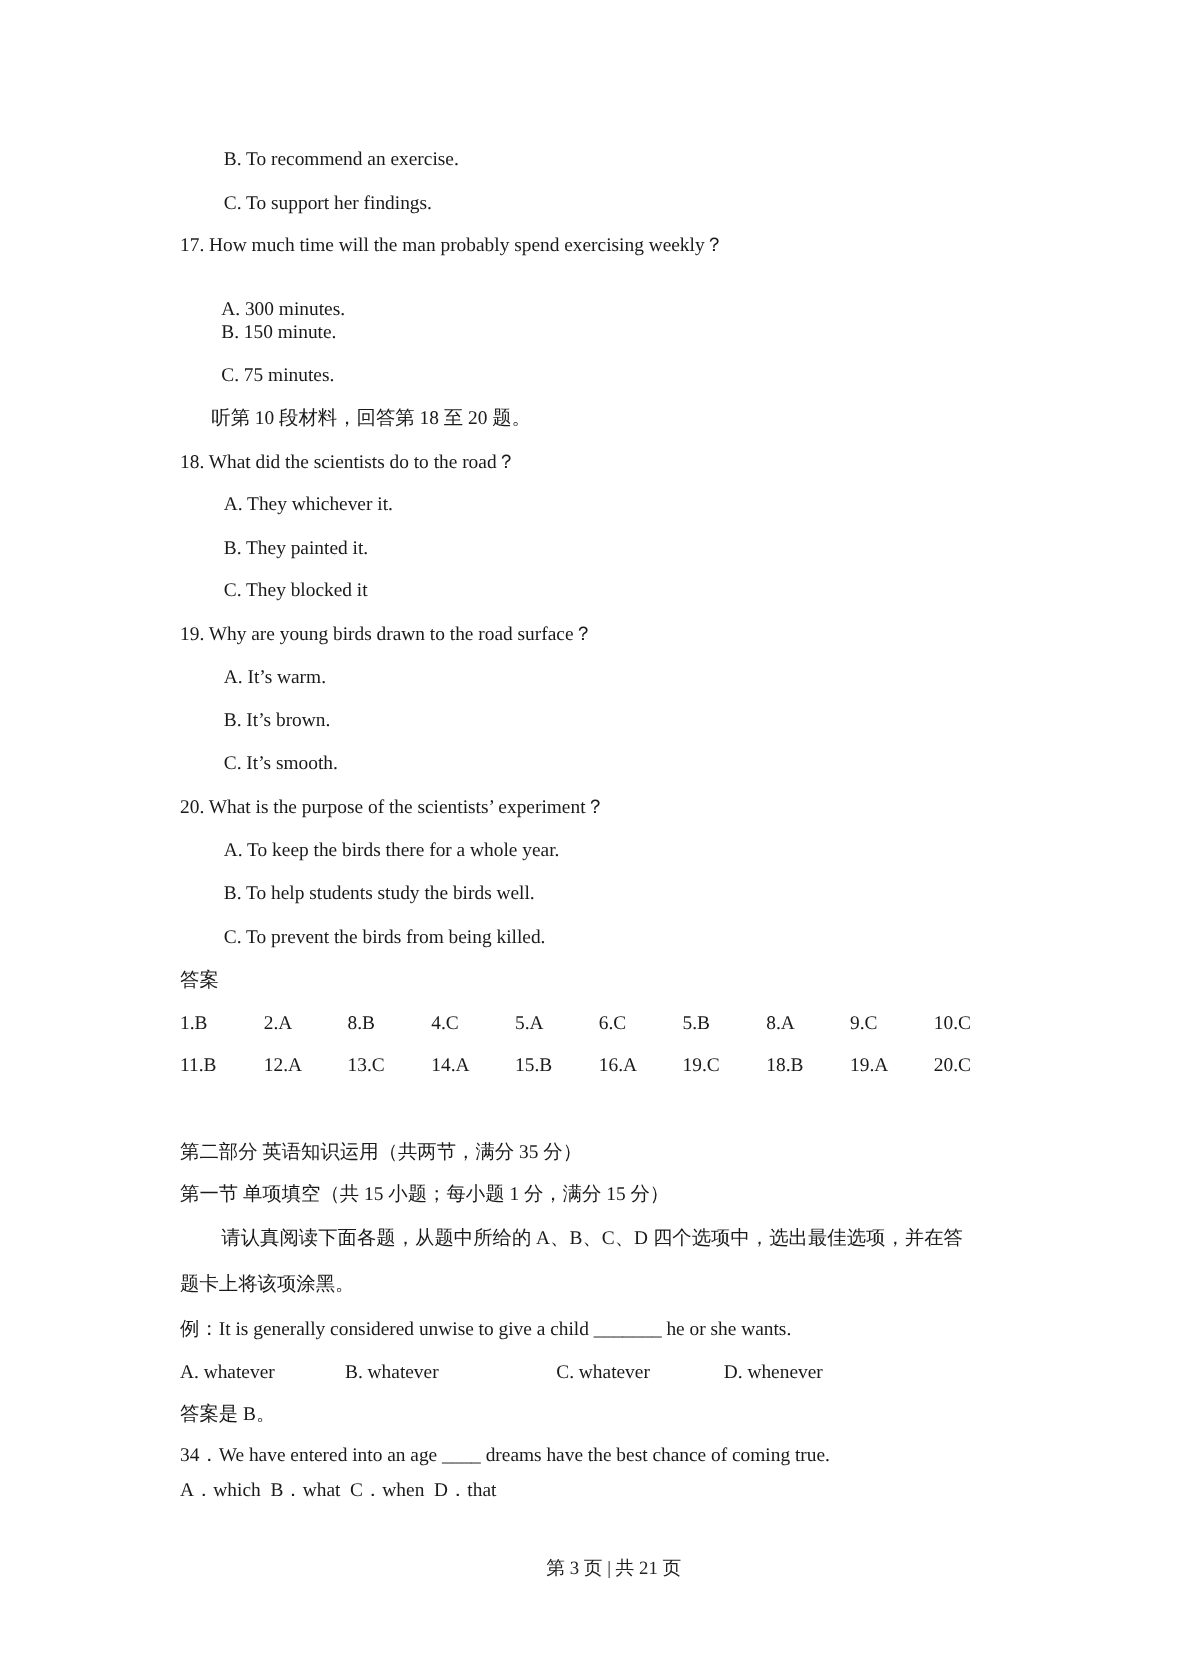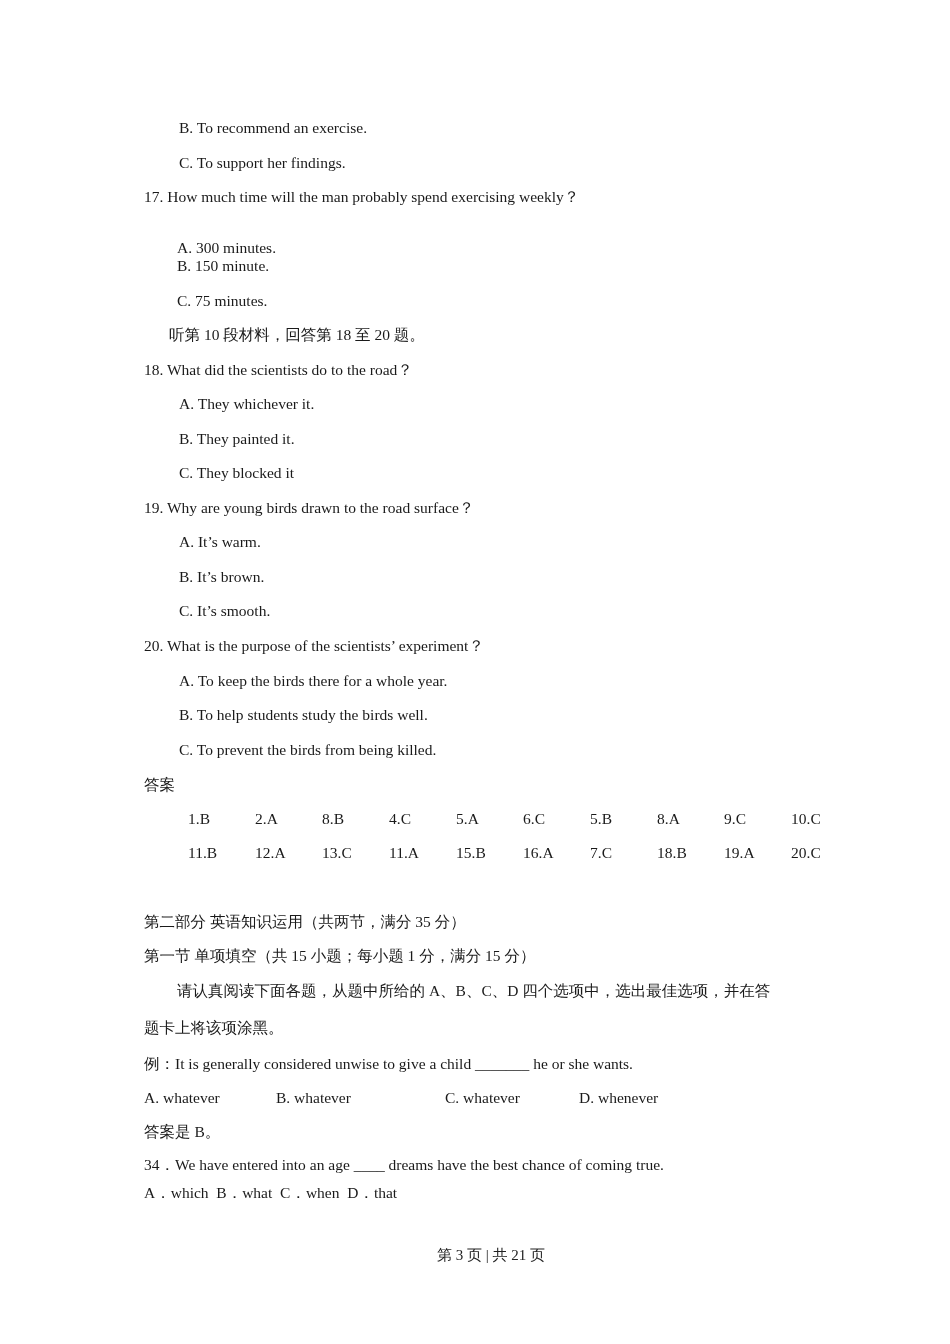--- a/index.html
+++ b/index.html
@@ -7,21 +7,21 @@
     width: 950px; height: 1344px; position: relative; overflow: hidden;
     font-family: "Liberation Serif", "DejaVu Serif", serif;
     color: #1a1a1a; font-size: 15.5px;
   }
   .ln { position: absolute; white-space: pre; line-height: 20px; }
   .opt { left: 179px; }
   .opt2 { left: 177px; }
   .q { left: 144px; }
   .cn { left: 152px; margin-left: 17px; }
   .ans-row { position: absolute; left: 144px; width: 680px; height: 20px; }
-  .ans-cell { position: absolute; top: 0; white-space: pre; line-height: 20px; margin-left: 44px; }
+  .ans-cell { position: absolute; top: 0; white-space: pre; line-height: 20px; }
   .footer { position: absolute; top: 1245px; left: 0; width: 950px; text-align: center; font-size: 15px; color: #222; line-height: 20px; padding-left: 16px; }
 </style>
 </head>
 <body>
 
 <div>
 
   <div class="ln opt" style="top:118px">B. To recommend an exercise.</div>
   <div class="ln opt" style="top:153px">C. To support her findings.</div>
 
@@ -58,24 +58,24 @@
     <span class="ans-cell" style="left:335px">6.C</span>
     <span class="ans-cell" style="left:402px">5.B</span>
     <span class="ans-cell" style="left:469px">8.A</span>
     <span class="ans-cell" style="left:536px">9.C</span>
     <span class="ans-cell" style="left:603px">10.C</span>
   </div>
   <div class="ans-row" style="top:843px">
     <span class="ans-cell" style="left:0px">11.B</span>
     <span class="ans-cell" style="left:67px">12.A</span>
     <span class="ans-cell" style="left:134px">13.C</span>
-    <span class="ans-cell" style="left:201px">11.A</span>
+    <span class="ans-cell" style="left:201px">14.A</span>
     <span class="ans-cell" style="left:268px">15.B</span>
     <span class="ans-cell" style="left:335px">16.A</span>
-    <span class="ans-cell" style="left:402px">7.C</span>
+    <span class="ans-cell" style="left:402px">19.C</span>
     <span class="ans-cell" style="left:469px">18.B</span>
     <span class="ans-cell" style="left:536px">19.A</span>
     <span class="ans-cell" style="left:603px">20.C</span>
   </div>
 
   <div class="ln q" style="top:912px">第二部分 英语知识运用（共两节，满分 35 分）</div>
   <div class="ln q" style="top:946px">第一节 单项填空（共 15 小题；每小题 1 分，满分 15 分）</div>
   <div class="ln" style="top:981px; left:177px">请认真阅读下面各题，从题中所给的 A、B、C、D 四个选项中，选出最佳选项，并在答</div>
   <div class="ln q" style="top:1018px">题卡上将该项涂黑。</div>
 

